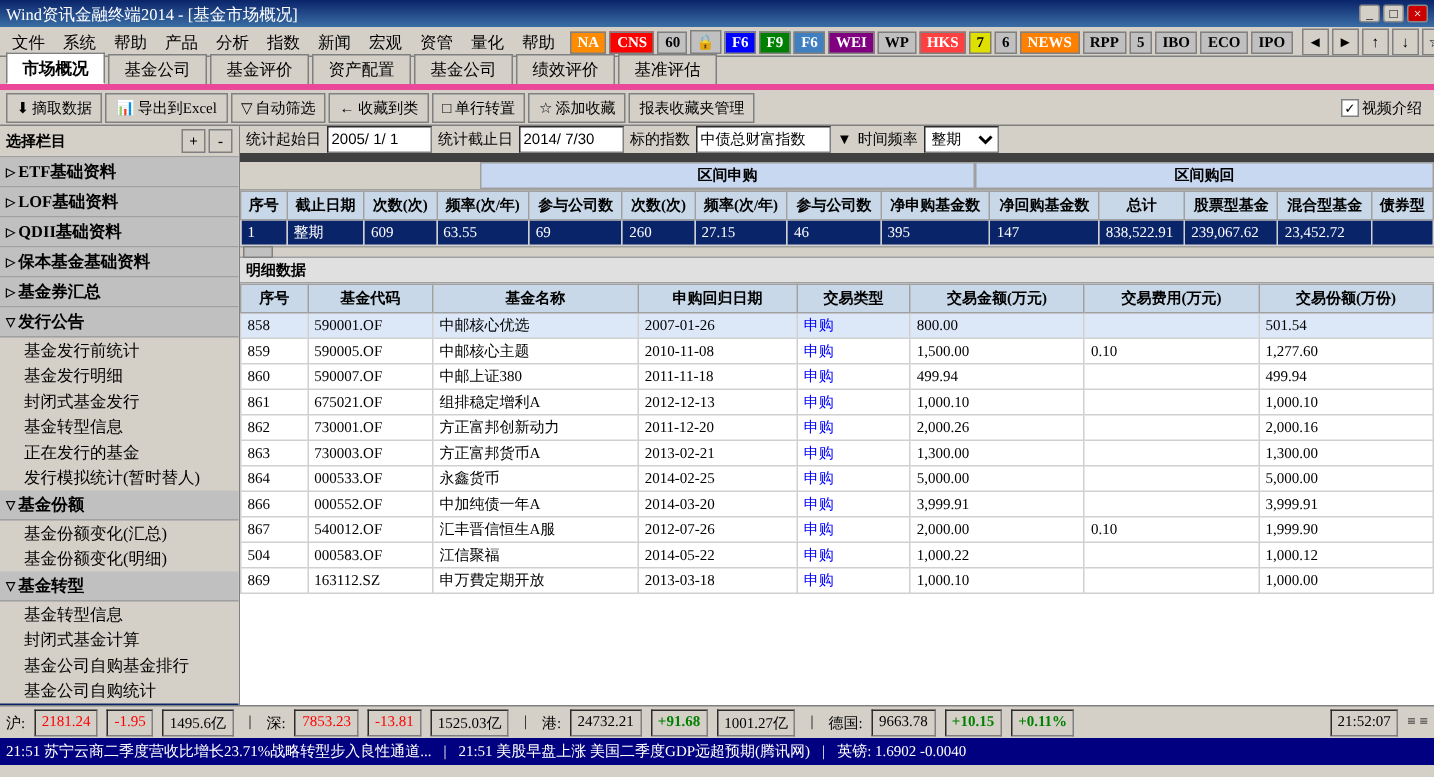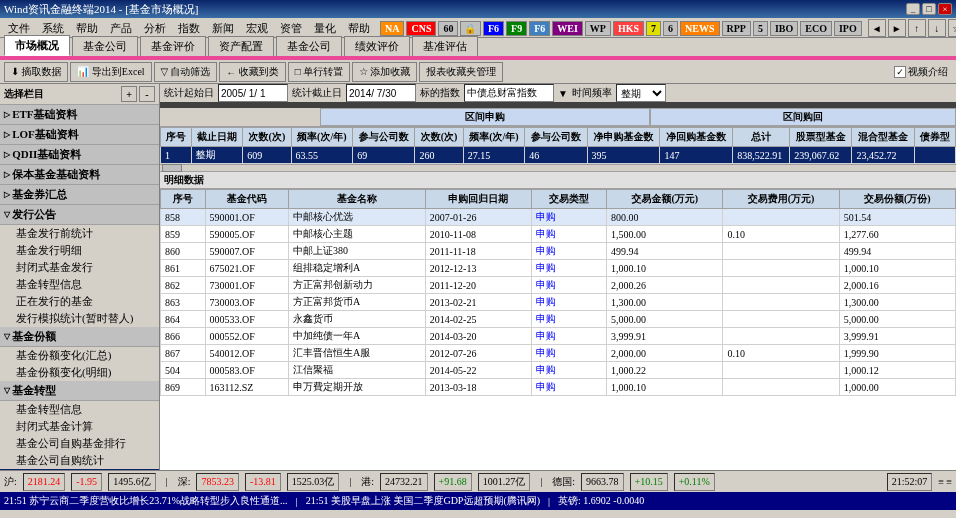--- a/index.html
+++ b/index.html
@@ -48,21 +48,21 @@
     .check-btn { display: flex; align-items: center; gap: 2px; padding: 0 4px; cursor: pointer; font-size: 10px; }
     .checkbox { width: 12px; height: 12px; border: 1px solid #808080; background: white; display: flex; align-items: center; justify-content: center; font-size: 9px; }
 
     
     .main-layout { display: flex; height: calc(518px - 18px - 20px - 26px - 22px - 24px - 22px); }
 
     
     .status-bar { height: 22px; background: #d4d0c8; display: flex; align-items: center; padding: 0 4px; font-size: 10px; border-top: 1px solid #808080; gap: 6px; }
     .status-item { padding: 0 4px; border: 1px inset #808080; height: 18px; display: flex; align-items: center; white-space: nowrap; }
     .status-item.red { color: #ff0000; }
-    .status-item.green { color: #008000; }
+    .status-item.green { color: #008000; font-weight: bold; }
 
     
     .news-bar { height: 18px; background: #000080; color: white; font-size: 10px; display: flex; align-items: center; padding: 0 4px; overflow: hidden; }
 
     
     .sidebar { width: 160px; min-width: 160px; background: #d4d0c8; border-right: 1px solid #808080; overflow-y: auto; font-size: 11px; }
     .sidebar-group { }
     .sidebar-group-header { padding: 2px 4px; background: #c0c0c0; cursor: pointer; display: flex; align-items: center; gap: 2px; font-weight: bold; border-bottom: 1px solid #a0a0a0; }
     .sidebar-item { padding: 1px 4px 1px 16px; cursor: pointer; white-space: nowrap; overflow: hidden; text-overflow: ellipsis; }
     .sidebar-item.selected { background: #0a246a; color: white; }

